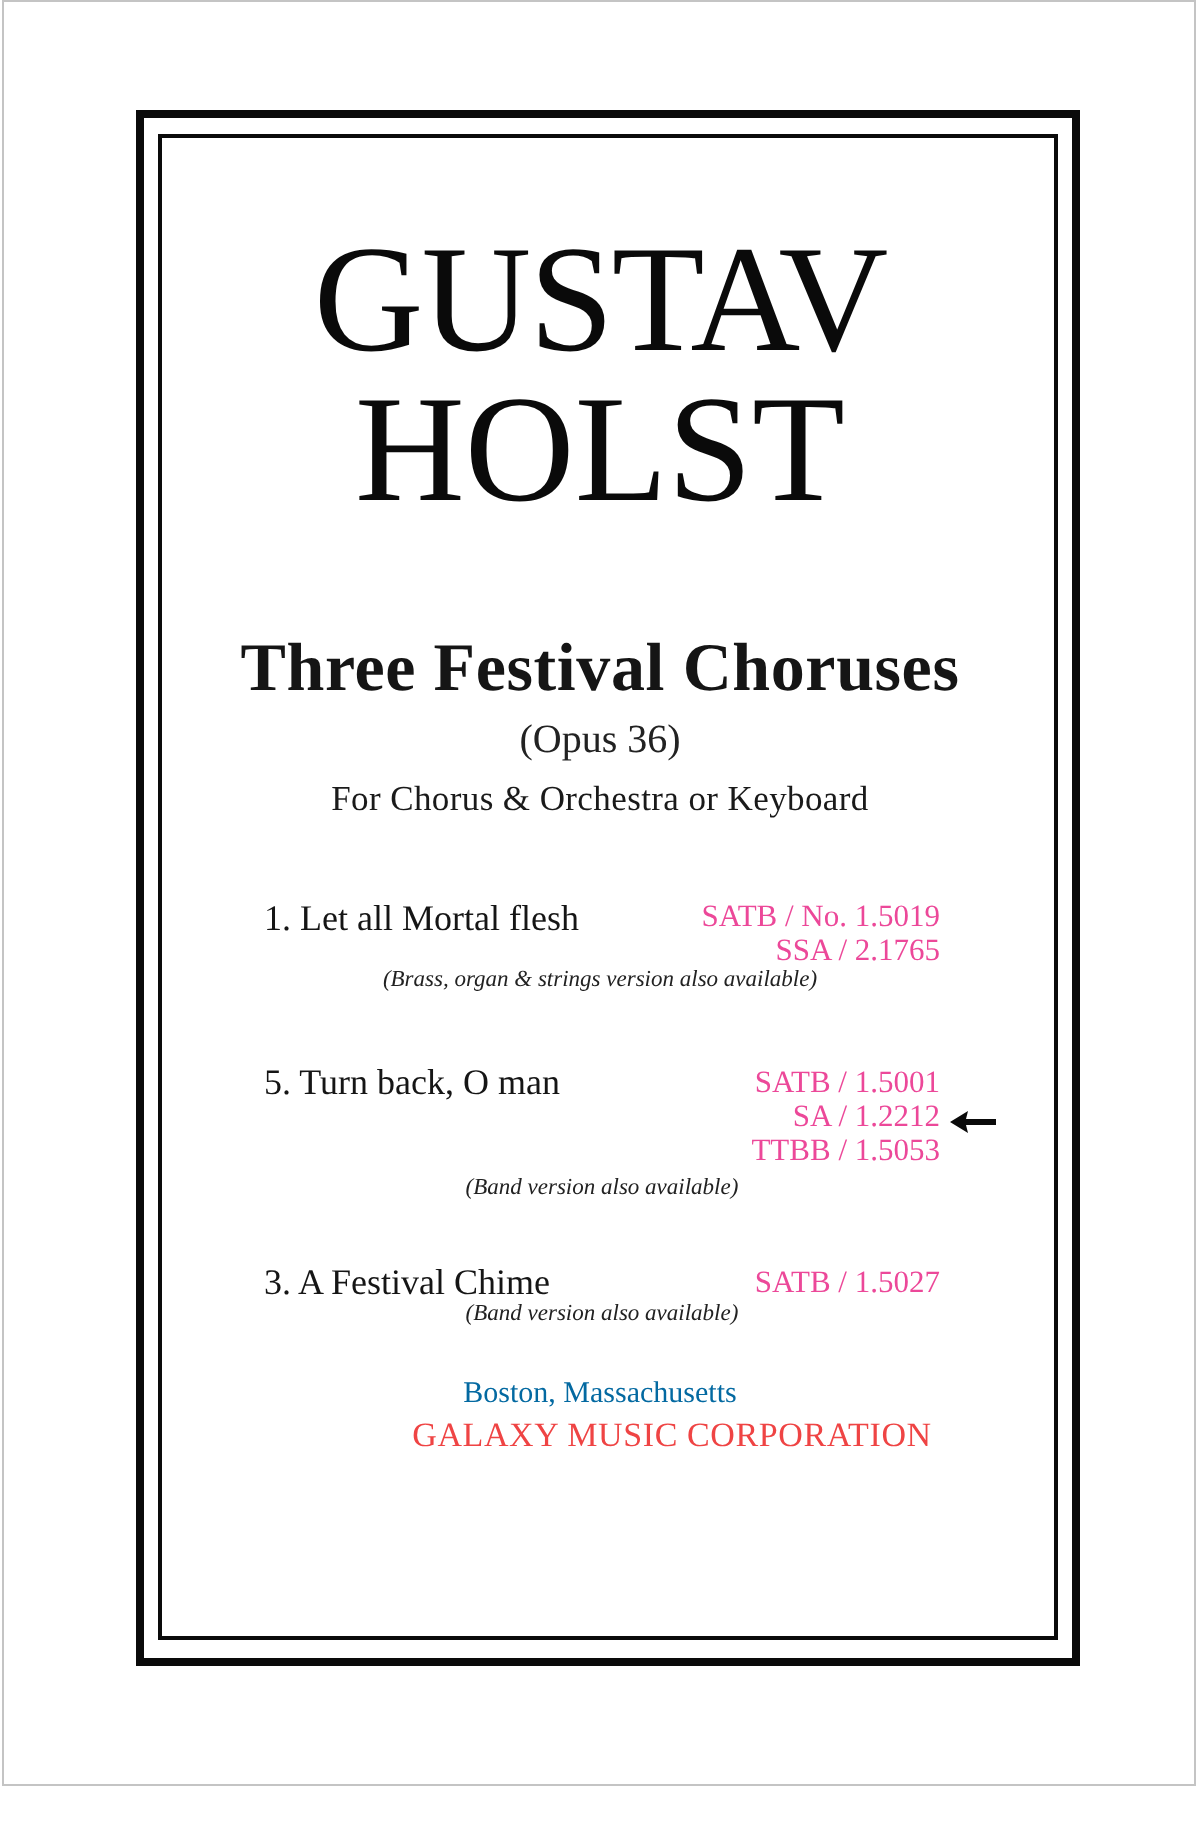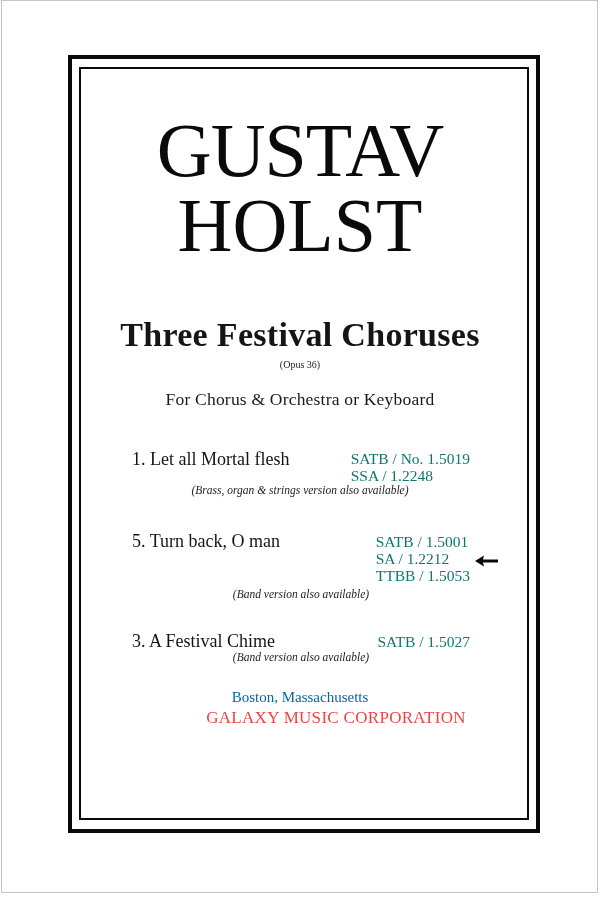--- a/index.html
+++ b/index.html
@@ -62,40 +62,41 @@
     .composer-last { top: 187px; }
     .work-title {
       top: 318px;
       font-size: 34px;
       letter-spacing: 0.3px;
       color: #151515;
       font-weight: bold;
     }
     .opus {
       top: 360px;
-      font-size: 10px;
+      font-size: 20px;
       color: #222;
     }
     .scoring {
       top: 391px;
       font-size: 17.5px;
       color: #1a1a1a;
       letter-spacing: 0.2px;
       font-family: Liberation Serif, serif;
     }
     .item-title {
       font-size: 18px;
       color: #151515;
       left: 132px;
     }
     .editions {
       position: absolute;
       right: 130px;
+      text-align: right;
       font-size: 15.5px;
-      color: #0f766e;
+      color: #ec4899;
     }
     .editions .ed-line {
       display: block;
       line-height: 17px;
       height: 17px;
       white-space: nowrap;
     }
     .note {
       font-size: 11.5px;
       font-style: italic;
@@ -131,21 +132,21 @@
 <div class="abs center composer composer-first">GUSTAV</div>
 <div class="abs center composer composer-last">HOLST</div>
 
 <div class="abs center work-title">Three Festival Choruses</div>
 <div class="abs center opus">(Opus 36)</div>
 <div class="abs center scoring">For Chorus &amp; Orchestra or Keyboard</div>
 
 <div class="abs item-title" style="top:450px;">1. Let all Mortal flesh</div>
 <div class="editions" style="top:450px;">
   <span class="ed-line">SATB / No. 1.5019</span>
-  <span class="ed-line">SSA / 1.2248</span>
+  <span class="ed-line">SSA / 2.1765</span>
 </div>
 <div class="abs center note" style="top:485px;font-style:italic;">(Brass, organ &amp; strings version also available)</div>
 
 <div class="abs item-title" style="top:532px;">5. Turn back, O man</div>
 <div class="editions" style="top:533px;">
   <span class="ed-line">SATB / 1.5001</span>
   <span class="ed-line">SA / 1.2212</span>
   <span class="ed-line">TTBB / 1.5053</span>
 </div>
 <svg class="arrow" viewBox="0 0 23 12">

